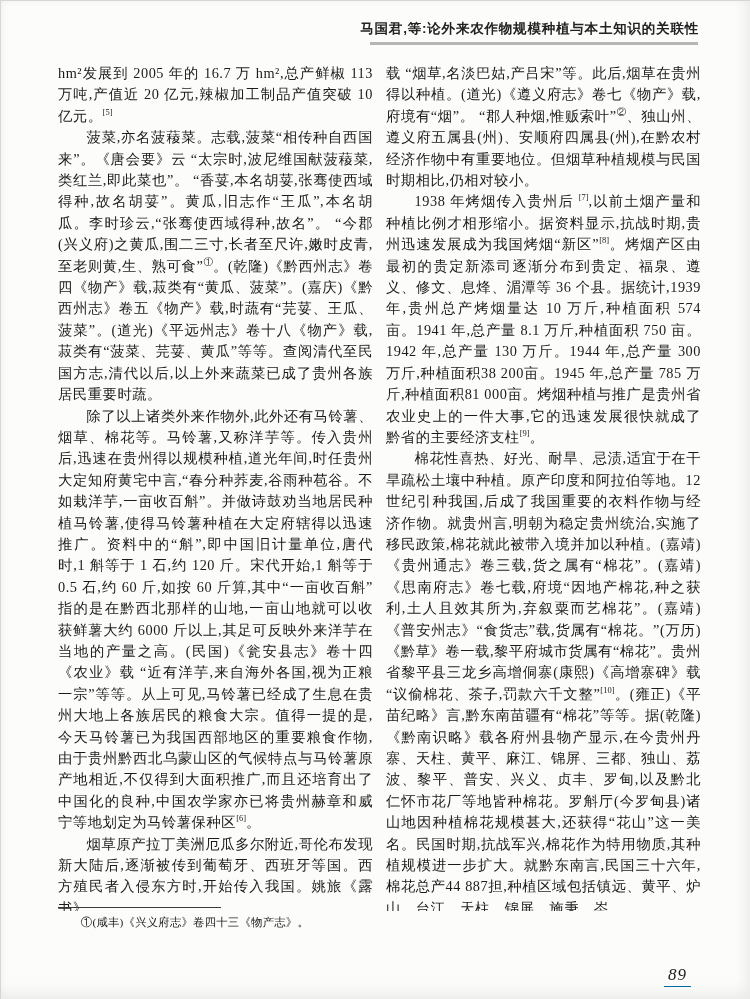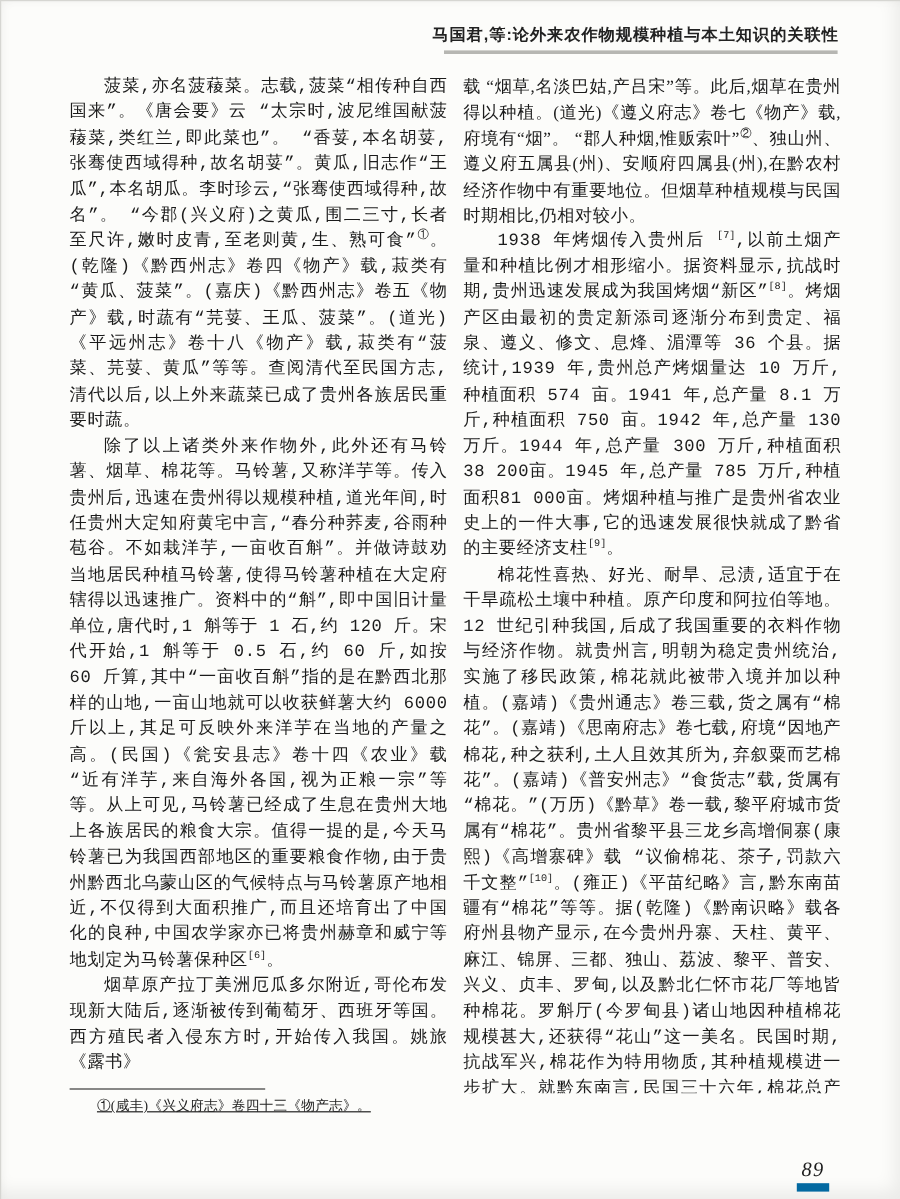--- a/index.html
+++ b/index.html
@@ -26,48 +26,49 @@
   .main{
     position:absolute;top:62px;left:57px;width:643px;height:848px;
     display:flex;gap:13px;overflow:hidden;
   }
   .col{flex:0 0 315px;width:315px;overflow:hidden;}
   .col p{
     margin:0;
     font-size:14.3px;line-height:21.4px;letter-spacing:0.55px;
     text-align:justify;
   }
-  .col p.indent{text-indent:2em;font-family:Liberation Mono, monospace;}
+  .col p.indent{text-indent:2em;}
   .col p.heading{text-indent:2em;letter-spacing:1.5px;}
   sup.cite{font-size:8.5px;line-height:0;letter-spacing:0;vertical-align:super;}
   sup.circ{font-size:9.5px;line-height:0;letter-spacing:0;vertical-align:super;}
   .footnote-area{
     position:absolute;left:57px;top:906px;width:643px;
   }
   .fn-rule{width:163px;height:1px;background:#3a3a3a;margin-bottom:6px;}
   .footnote-area p{
     margin:0;font-size:11.4px;line-height:17.3px;letter-spacing:0.2px;
-    text-align:justify;text-indent:2em;color:#222;text-decoration:underline;
+    text-align:justify;text-indent:2em;color:#222;
   }
   .page-number{
     position:absolute;right:60px;top:964px;
     font-size:17px;font-style:italic;letter-spacing:1px;color:#1b1b1b;
-    border-bottom:7px solid #0369a1;padding:0 4px 1px 4px;
+    border-bottom:1px solid #0369a1;padding:0 4px 1px 4px;
   }
 </style>
 </head>
 <body>
 
 <div class="page">
 
   <div class="running-head">马国君,等:论外来农作物规模种植与本土知识的关联性</div>
   <div class="head-rule"></div>
 
   <div class="main">
     <div class="col">
+      <p>hm²发展到 2005 年的 16.7 万 hm²,总产鲜椒 113 万吨,产值近 20 亿元,辣椒加工制品产值突破 10 亿元。<sup class="cite">[5]</sup></p>
       <p class="indent">菠菜,亦名菠薐菜。志载,菠菜“相传种自西国来”。《唐会要》云 “太宗时,波尼维国献菠薐菜,类红兰,即此菜也”。 “香荽,本名胡荽,张骞使西域得种,故名胡荽”。黄瓜,旧志作“王瓜”,本名胡瓜。李时珍云,“张骞使西域得种,故名”。 “今郡(兴义府)之黄瓜,围二三寸,长者至尺许,嫩时皮青,至老则黄,生、熟可食”<sup class="circ">①</sup>。(乾隆)《黔西州志》卷四《物产》载,菽类有“黄瓜、菠菜”。(嘉庆)《黔西州志》卷五《物产》载,时蔬有“芫荽、王瓜、菠菜”。(道光)《平远州志》卷十八《物产》载,菽类有“菠菜、芫荽、黄瓜”等等。查阅清代至民国方志,清代以后,以上外来蔬菜已成了贵州各族居民重要时蔬。</p>
       <p class="indent">除了以上诸类外来作物外,此外还有马铃薯、烟草、棉花等。马铃薯,又称洋芋等。传入贵州后,迅速在贵州得以规模种植,道光年间,时任贵州大定知府黄宅中言,“春分种荞麦,谷雨种苞谷。不如栽洋芋,一亩收百斛”。并做诗鼓劝当地居民种植马铃薯,使得马铃薯种植在大定府辖得以迅速推广。资料中的“斛”,即中国旧计量单位,唐代时,1 斛等于 1 石,约 120 斤。宋代开始,1 斛等于 0.5 石,约 60 斤,如按 60 斤算,其中“一亩收百斛”指的是在黔西北那样的山地,一亩山地就可以收获鲜薯大约 6000 斤以上,其足可反映外来洋芋在当地的产量之高。(民国)《瓮安县志》卷十四《农业》载 “近有洋芋,来自海外各国,视为正粮一宗”等等。从上可见,马铃薯已经成了生息在贵州大地上各族居民的粮食大宗。值得一提的是,今天马铃薯已为我国西部地区的重要粮食作物,由于贵州黔西北乌蒙山区的气候特点与马铃薯原产地相近,不仅得到大面积推广,而且还培育出了中国化的良种,中国农学家亦已将贵州赫章和威宁等地划定为马铃薯保种区<sup class="cite">[6]</sup>。</p>
       <p class="indent">烟草原产拉丁美洲厄瓜多尔附近,哥伦布发现新大陆后,逐渐被传到葡萄牙、西班牙等国。西方殖民者入侵东方时,开始传入我国。姚旅《露书》</p>
     </div>
     <div class="col">
       <p>载 “烟草,名淡巴姑,产吕宋”等。此后,烟草在贵州得以种植。(道光)《遵义府志》卷七《物产》载,府境有“烟”。 “郡人种烟,惟贩索叶”<sup class="circ">②</sup>、独山州、遵义府五属县(州)、安顺府四属县(州),在黔农村经济作物中有重要地位。但烟草种植规模与民国时期相比,仍相对较小。</p>
       <p class="indent">1938 年烤烟传入贵州后 <sup class="cite">[7]</sup>,以前土烟产量和种植比例才相形缩小。据资料显示,抗战时期,贵州迅速发展成为我国烤烟“新区”<sup class="cite">[8]</sup>。烤烟产区由最初的贵定新添司逐渐分布到贵定、福泉、遵义、修文、息烽、湄潭等 36 个县。据统计,1939 年,贵州总产烤烟量达 10 万斤,种植面积 574 亩。1941 年,总产量 8.1 万斤,种植面积 750 亩。1942 年,总产量 130 万斤。1944 年,总产量 300 万斤,种植面积38 200亩。1945 年,总产量 785 万斤,种植面积81 000亩。烤烟种植与推广是贵州省农业史上的一件大事,它的迅速发展很快就成了黔省的主要经济支柱<sup class="cite">[9]</sup>。</p>
       <p class="indent">棉花性喜热、好光、耐旱、忌渍,适宜于在干旱疏松土壤中种植。原产印度和阿拉伯等地。12 世纪引种我国,后成了我国重要的衣料作物与经济作物。就贵州言,明朝为稳定贵州统治,实施了移民政策,棉花就此被带入境并加以种植。(嘉靖)《贵州通志》卷三载,货之属有“棉花”。(嘉靖)《思南府志》卷七载,府境“因地产棉花,种之获利,土人且效其所为,弃叙粟而艺棉花”。(嘉靖)《普安州志》“食货志”载,货属有“棉花。”(万历)《黔草》卷一载,黎平府城市货属有“棉花”。贵州省黎平县三龙乡高增侗寨(康熙)《高增寨碑》载 “议偷棉花、茶子,罚款六千文整”<sup class="cite">[10]</sup>。(雍正)《平苗纪略》言,黔东南苗疆有“棉花”等等。据(乾隆)《黔南识略》载各府州县物产显示,在今贵州丹寨、天柱、黄平、麻江、锦屏、三都、独山、荔波、黎平、普安、兴义、贞丰、罗甸,以及黔北仁怀市花厂等地皆种棉花。罗斛厅(今罗甸县)诸山地因种植棉花规模甚大,还获得“花山”这一美名。民国时期,抗战军兴,棉花作为特用物质,其种植规模进一步扩大。就黔东南言,民国三十六年,棉花总产44 887担,种植区域包括镇远、黄平、炉山、台江、天柱、锦屏、施秉、岑</p>
     </div>
   </div>

